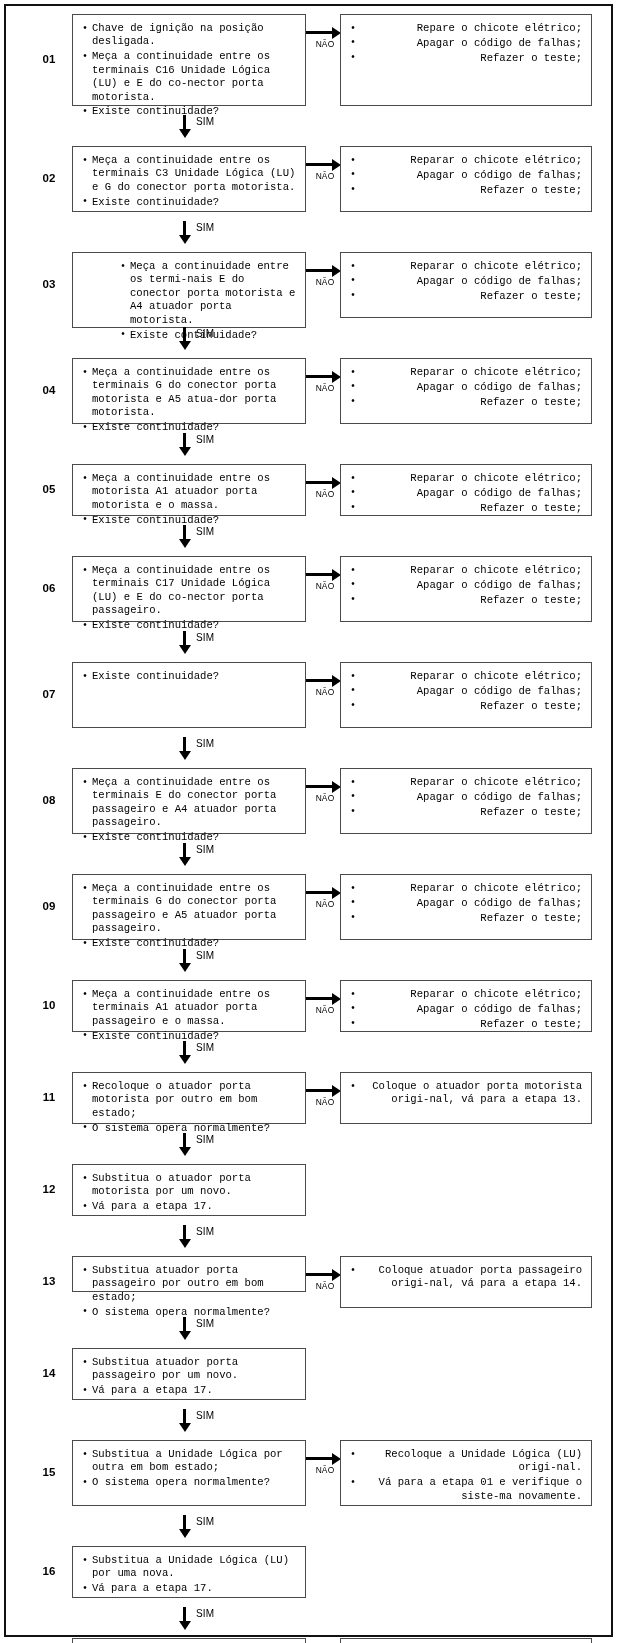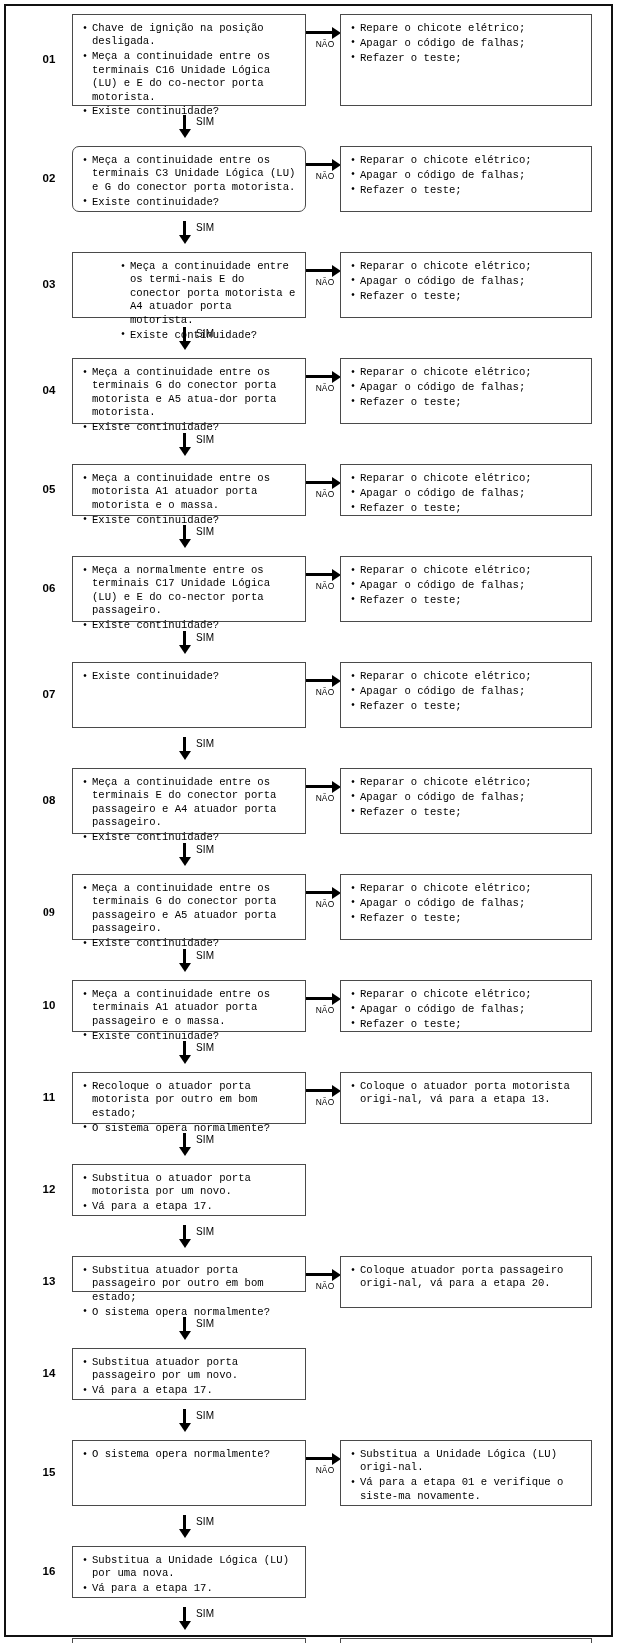--- a/index.html
+++ b/index.html
@@ -58,20 +58,21 @@
     background: #ffffff;
     padding: 5px 7px 5px 7px;
   }
   .box-left {
     left: 72px;
     width: 234px;
   }
   .box-right {
     left: 340px;
     width: 252px;
+    text-align: right;
   }
   .box ul {
     margin: 2px;
     padding: 0;
     list-style: none;
     font-family: Liberation Mono, monospace;
   }
   .box li {
     position: relative;
     padding-left: 10px;
@@ -186,21 +187,21 @@
       </div>
       <div class="step-row" style="position: absolute; left: 0px; top: 115px; height: 23px;">
         <div class="arrow-sim" style="top: 0px;">
           <div class="shaft"></div>
           <div class="head"></div>
         </div>
         <div class="label-sim" style="top: 1px;">SIM</div>
       </div>
       <div class="step-row" style="position: absolute; left: 0px; top: 146px;">
         <div class="step-num" style="top: 26px;">02</div>
-        <div class="box box-left" style="top: 0px; height: 66px; border-radius: 7px;">
+        <div class="box box-left" style="top: 0px; height: 66px;">
           <ul>
             <li>Meça a continuidade entre os terminais C3 Unidade Lógica (LU) e G do conector porta motorista.</li>
             <li>Existe continuidade?</li>
           </ul>
         </div>
         <div class="arrow-no" style="top: 9px;">
           <div class="shaft"></div>
           <div class="head"></div>
         </div>
         <div class="label-no" style="top: 25px;">NÃO</div>
@@ -214,21 +215,21 @@
       </div>
       <div class="step-row" style="position: absolute; left: 0px; top: 221px; height: 23px;">
         <div class="arrow-sim" style="top: 0px;">
           <div class="shaft"></div>
           <div class="head"></div>
         </div>
         <div class="label-sim" style="top: 1px;">SIM</div>
       </div>
       <div class="step-row" style="position: absolute; left: 0px; top: 252px;">
         <div class="step-num" style="top: 26px; text-align: center;">03</div>
-        <div class="box box-left" style="top: 0px; height: 66px; padding-left: 45px;">
+        <div class="box box-left" style="top: 0px; height: 76px; padding-left: 45px;">
           <ul>
             <li>Meça a continuidade entre os termi-nais E do conector porta motorista e A4 atuador porta motorista.</li>
             <li>Existe continuidade?</li>
           </ul>
         </div>
         <div class="arrow-no" style="top: 9px;">
           <div class="shaft"></div>
           <div class="head"></div>
         </div>
         <div class="label-no" style="top: 25px;">NÃO</div>
@@ -300,21 +301,21 @@
         <div class="arrow-sim" style="top: 0px;">
           <div class="shaft"></div>
           <div class="head"></div>
         </div>
         <div class="label-sim" style="top: 1px;">SIM</div>
       </div>
       <div class="step-row" style="position: absolute; left: 0px; top: 556px;">
         <div class="step-num" style="top: 26px;">06</div>
         <div class="box box-left" style="top: 0px; height: 66px;">
           <ul>
-            <li>Meça a normalmente entre os terminais C17 Unidade Lógica (LU) e E do co-nector porta passageiro.</li>
+            <li>Meça a continuidade entre os terminais C17 Unidade Lógica (LU) e E do co-nector porta passageiro.</li>
             <li>Existe continuidade?</li>
           </ul>
         </div>
         <div class="arrow-no" style="top: 9px;">
           <div class="shaft"></div>
           <div class="head"></div>
         </div>
         <div class="label-no" style="top: 25px;">NÃO</div>
         <div class="box box-right" style="top: 0px; height: 66px;">
           <ul>
@@ -380,21 +381,21 @@
         </div>
       </div>
       <div class="step-row" style="position: absolute; left: 0px; top: 843px; height: 23px;">
         <div class="arrow-sim" style="top: 0px;">
           <div class="shaft"></div>
           <div class="head"></div>
         </div>
         <div class="label-sim" style="top: 1px;">SIM</div>
       </div>
       <div class="step-row" style="position: absolute; left: 0px; top: 874px;">
-        <div class="step-num" style="top: 32px; font-family: Liberation Serif, serif;">09</div>
+        <div class="step-num" style="top: 26px;">09</div>
         <div class="box box-left" style="top: 0px; height: 66px;">
           <ul>
             <li>Meça a continuidade entre os terminais G do conector porta passageiro e A5 atuador porta passageiro.</li>
             <li>Existe continuidade?</li>
           </ul>
         </div>
         <div class="arrow-no" style="top: 9px;">
           <div class="shaft"></div>
           <div class="head"></div>
         </div>
@@ -492,21 +493,21 @@
             <li>O sistema opera normalmente?</li>
           </ul>
         </div>
         <div class="arrow-no" style="top: 9px;">
           <div class="shaft"></div>
           <div class="head"></div>
         </div>
         <div class="label-no" style="top: 25px;">NÃO</div>
         <div class="box box-right" style="top: 0px; height: 52px;">
           <ul>
-            <li>Coloque atuador porta passageiro origi-nal, vá para a etapa 20.</li>
+            <li>Coloque atuador porta passageiro origi-nal, vá para a etapa 14.</li>
           </ul>
         </div>
       </div>
       <div class="step-row" style="position: absolute; left: 0px; top: 1317px; height: 23px;">
         <div class="arrow-sim" style="top: 0px;">
           <div class="shaft"></div>
           <div class="head"></div>
         </div>
         <div class="label-sim" style="top: 1px;">SIM</div>
       </div>
@@ -523,31 +524,32 @@
         <div class="arrow-sim" style="top: 0px;">
           <div class="shaft"></div>
           <div class="head"></div>
         </div>
         <div class="label-sim" style="top: 1px;">SIM</div>
       </div>
       <div class="step-row" style="position: absolute; left: 0px; top: 1440px;">
         <div class="step-num" style="top: 26px;">15</div>
         <div class="box box-left" style="top: 0px; height: 66px;">
           <ul>
+            <li>Substitua a Unidade Lógica por outra em bom estado;</li>
             <li>O sistema opera normalmente?</li>
           </ul>
         </div>
         <div class="arrow-no" style="top: 9px;">
           <div class="shaft"></div>
           <div class="head"></div>
         </div>
         <div class="label-no" style="top: 25px;">NÃO</div>
         <div class="box box-right" style="top: 0px; height: 66px;">
           <ul>
-            <li>Substitua a Unidade Lógica (LU) origi-nal.</li>
+            <li>Recoloque a Unidade Lógica (LU) origi-nal.</li>
             <li>Vá para a etapa 01 e verifique o siste-ma novamente.</li>
           </ul>
         </div>
       </div>
       <div class="step-row" style="position: absolute; left: 0px; top: 1515px; height: 23px;">
         <div class="arrow-sim" style="top: 0px;">
           <div class="shaft"></div>
           <div class="head"></div>
         </div>
         <div class="label-sim" style="top: 1px;">SIM</div>

